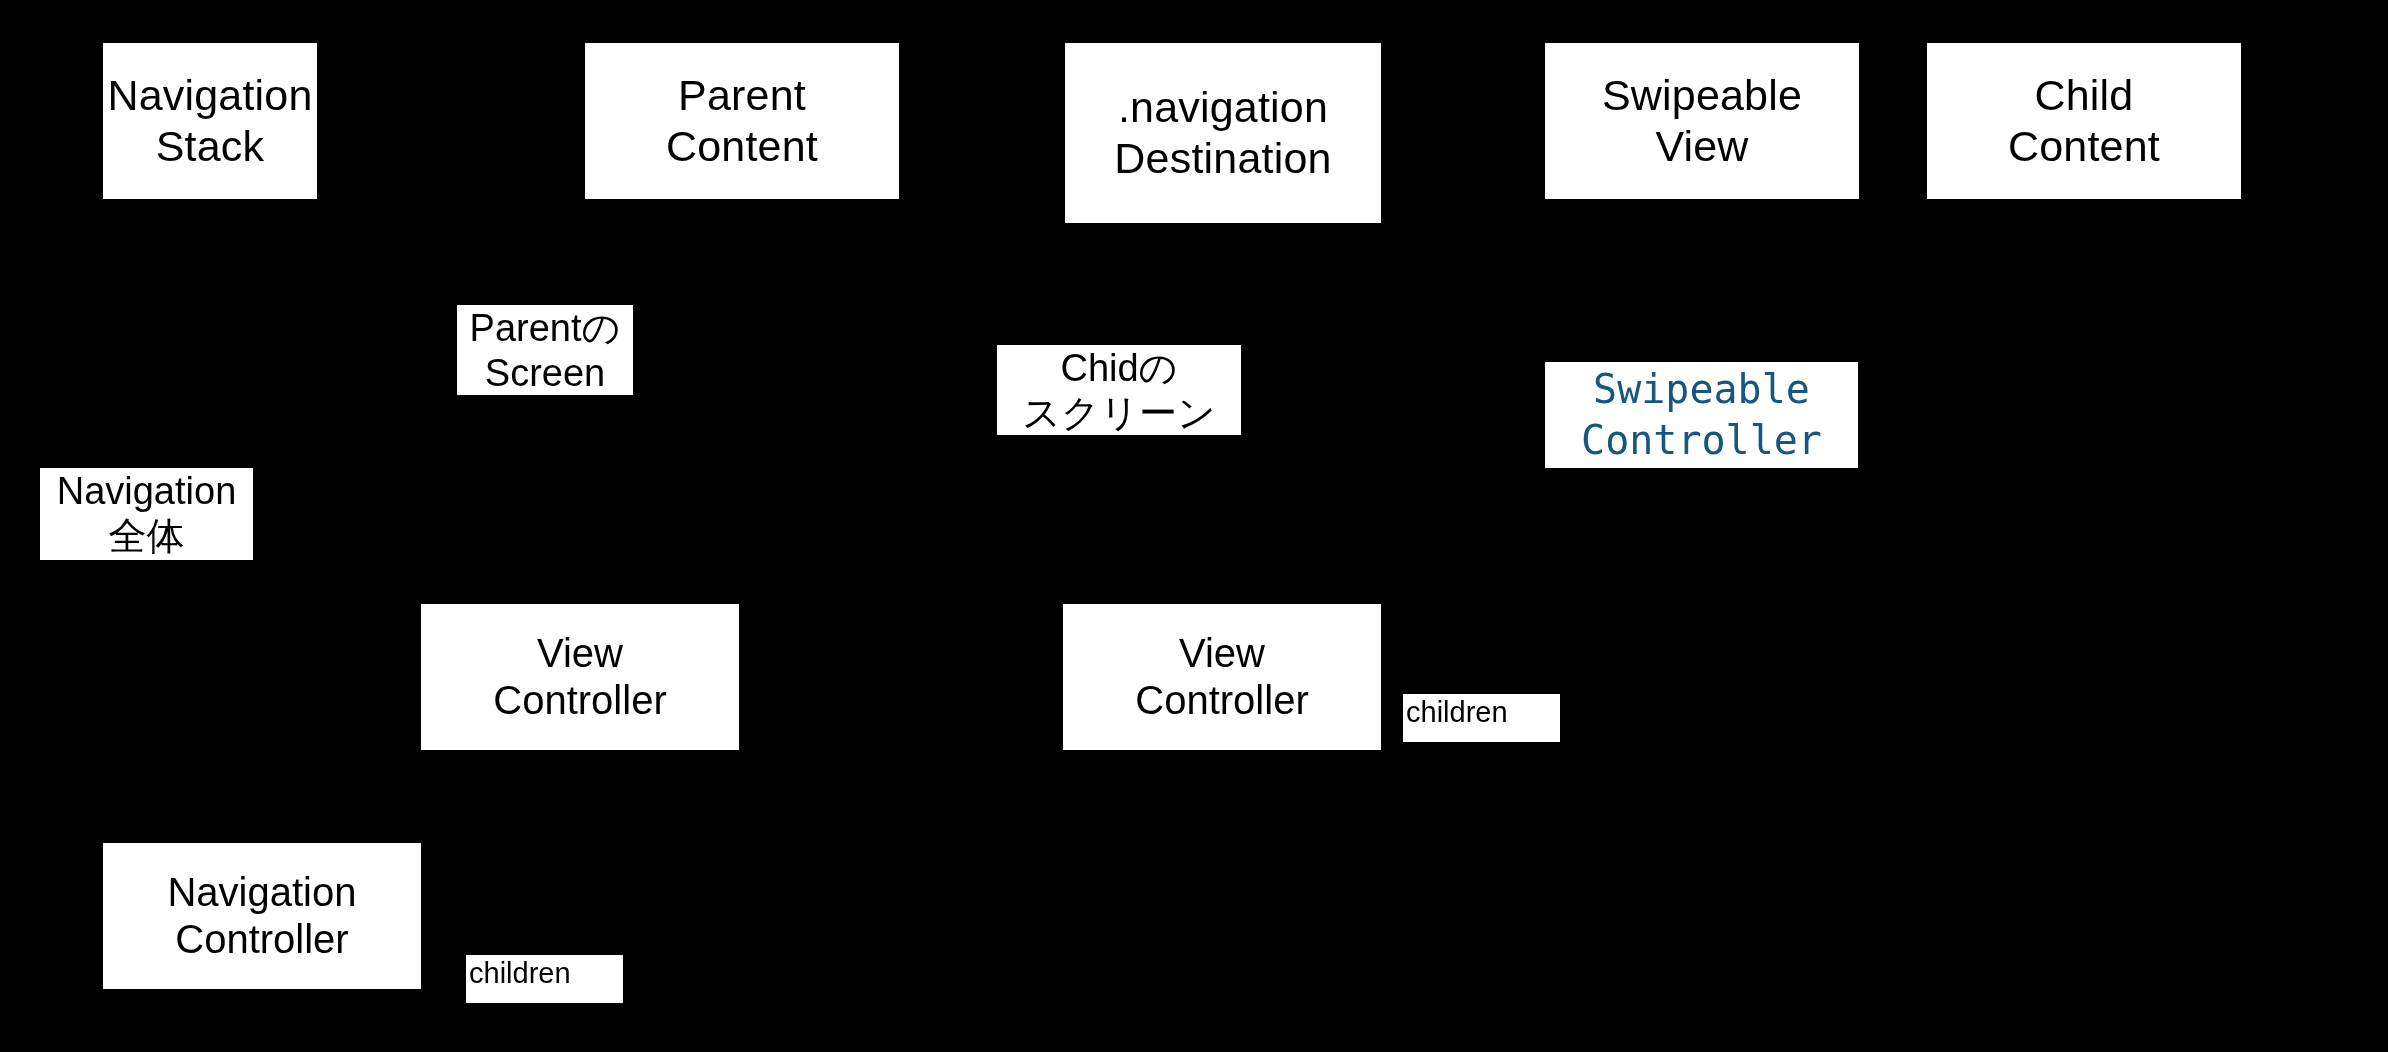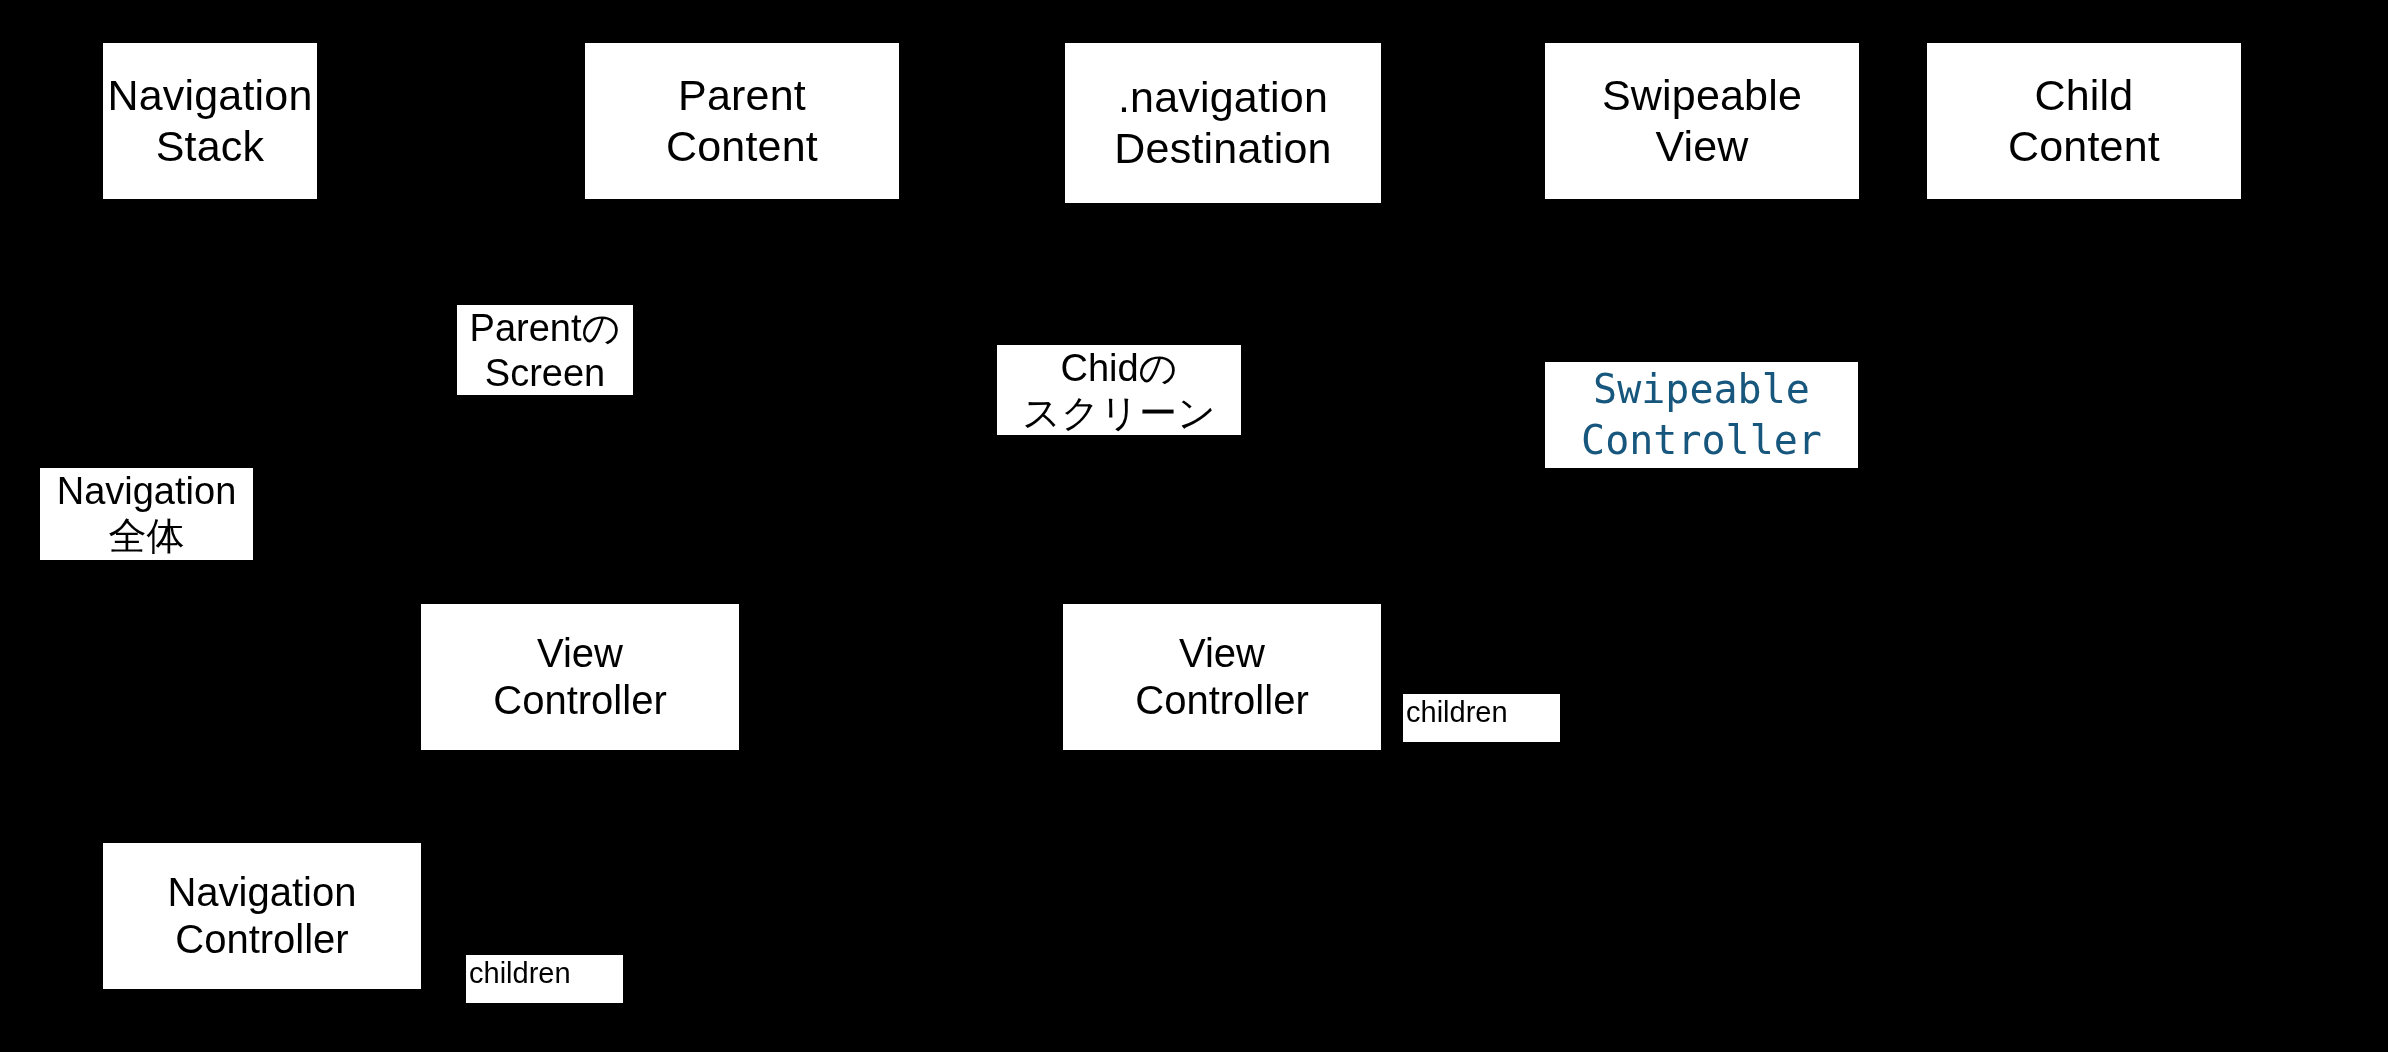--- a/index.html
+++ b/index.html
@@ -77,21 +77,21 @@
 <body>
 
 <div id="canvas">
 
   <div class="node head-box" style="left:103px; top:43px; width:214px; height:156px;">Navigation
 Stack</div>
 
   <div class="node head-box" style="left:585px; top:43px; width:314px; height:156px;">Parent
 Content</div>
 
-  <div class="node head-box" style="left:1065px; top:43px; width:316px; height:160px;">.navigation
+  <div class="node head-box" style="left:1065px; top:43px; width:316px; height:180px;">.navigation
 Destination</div>
 
   <div class="node head-box" style="left:1545px; top:43px; width:314px; height:156px;">Swipeable
 View</div>
 
   <div class="node head-box" style="left:1927px; top:43px; width:314px; height:156px;">Child
 Content</div>
 
   <div class="chip center" style="left:457px; top:305px; width:176px; height:90px;">Parentの
 Screen</div>

